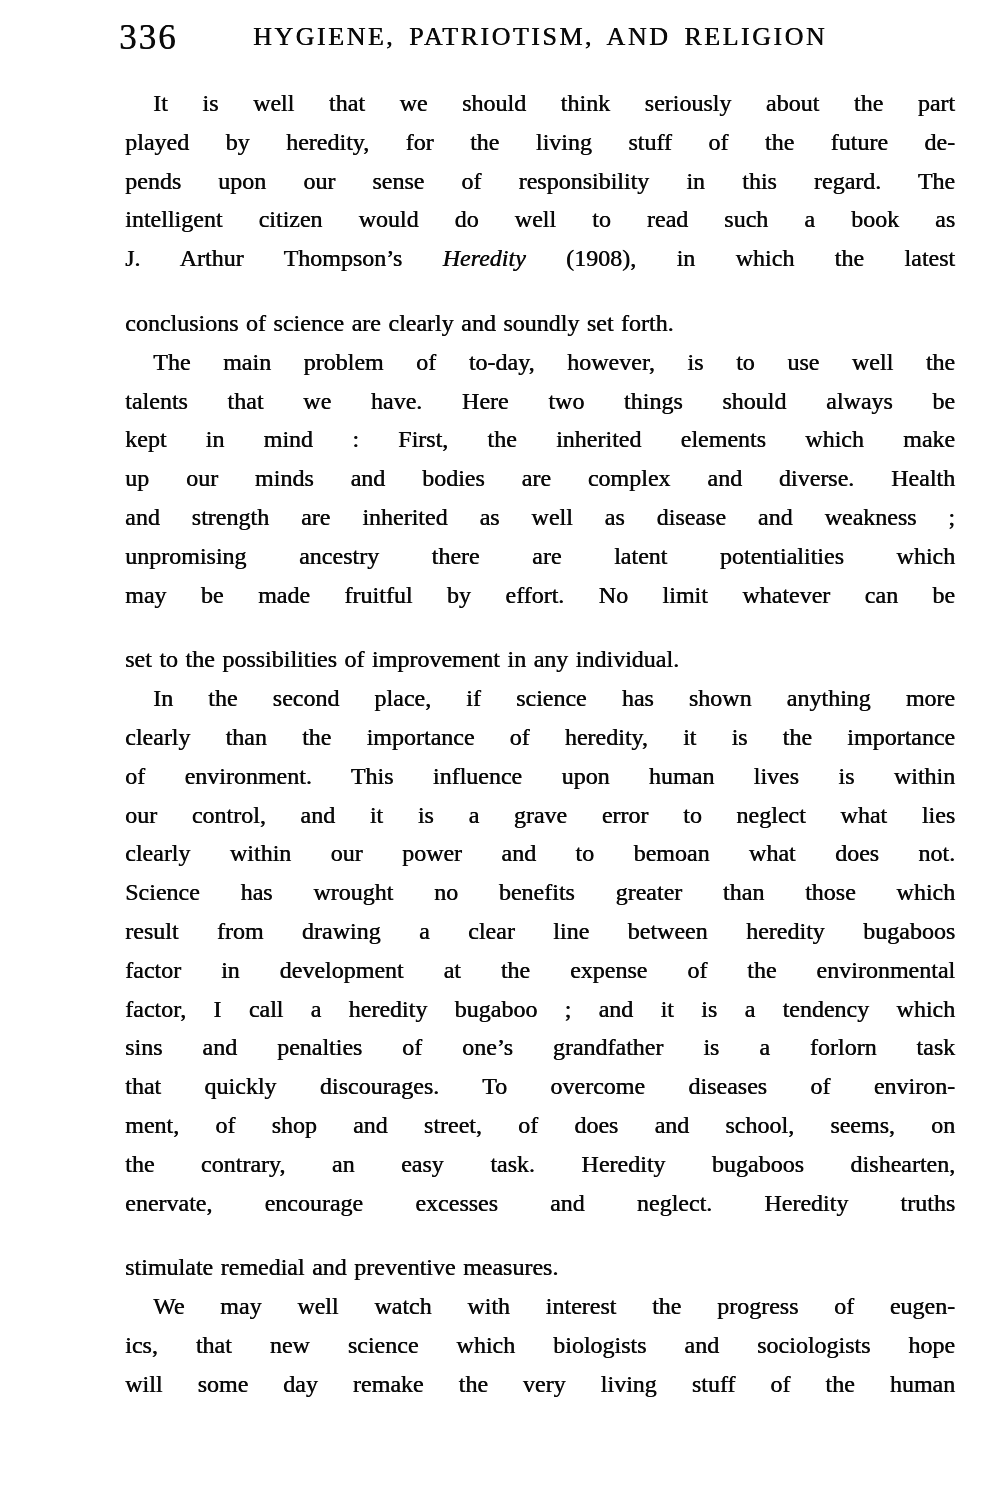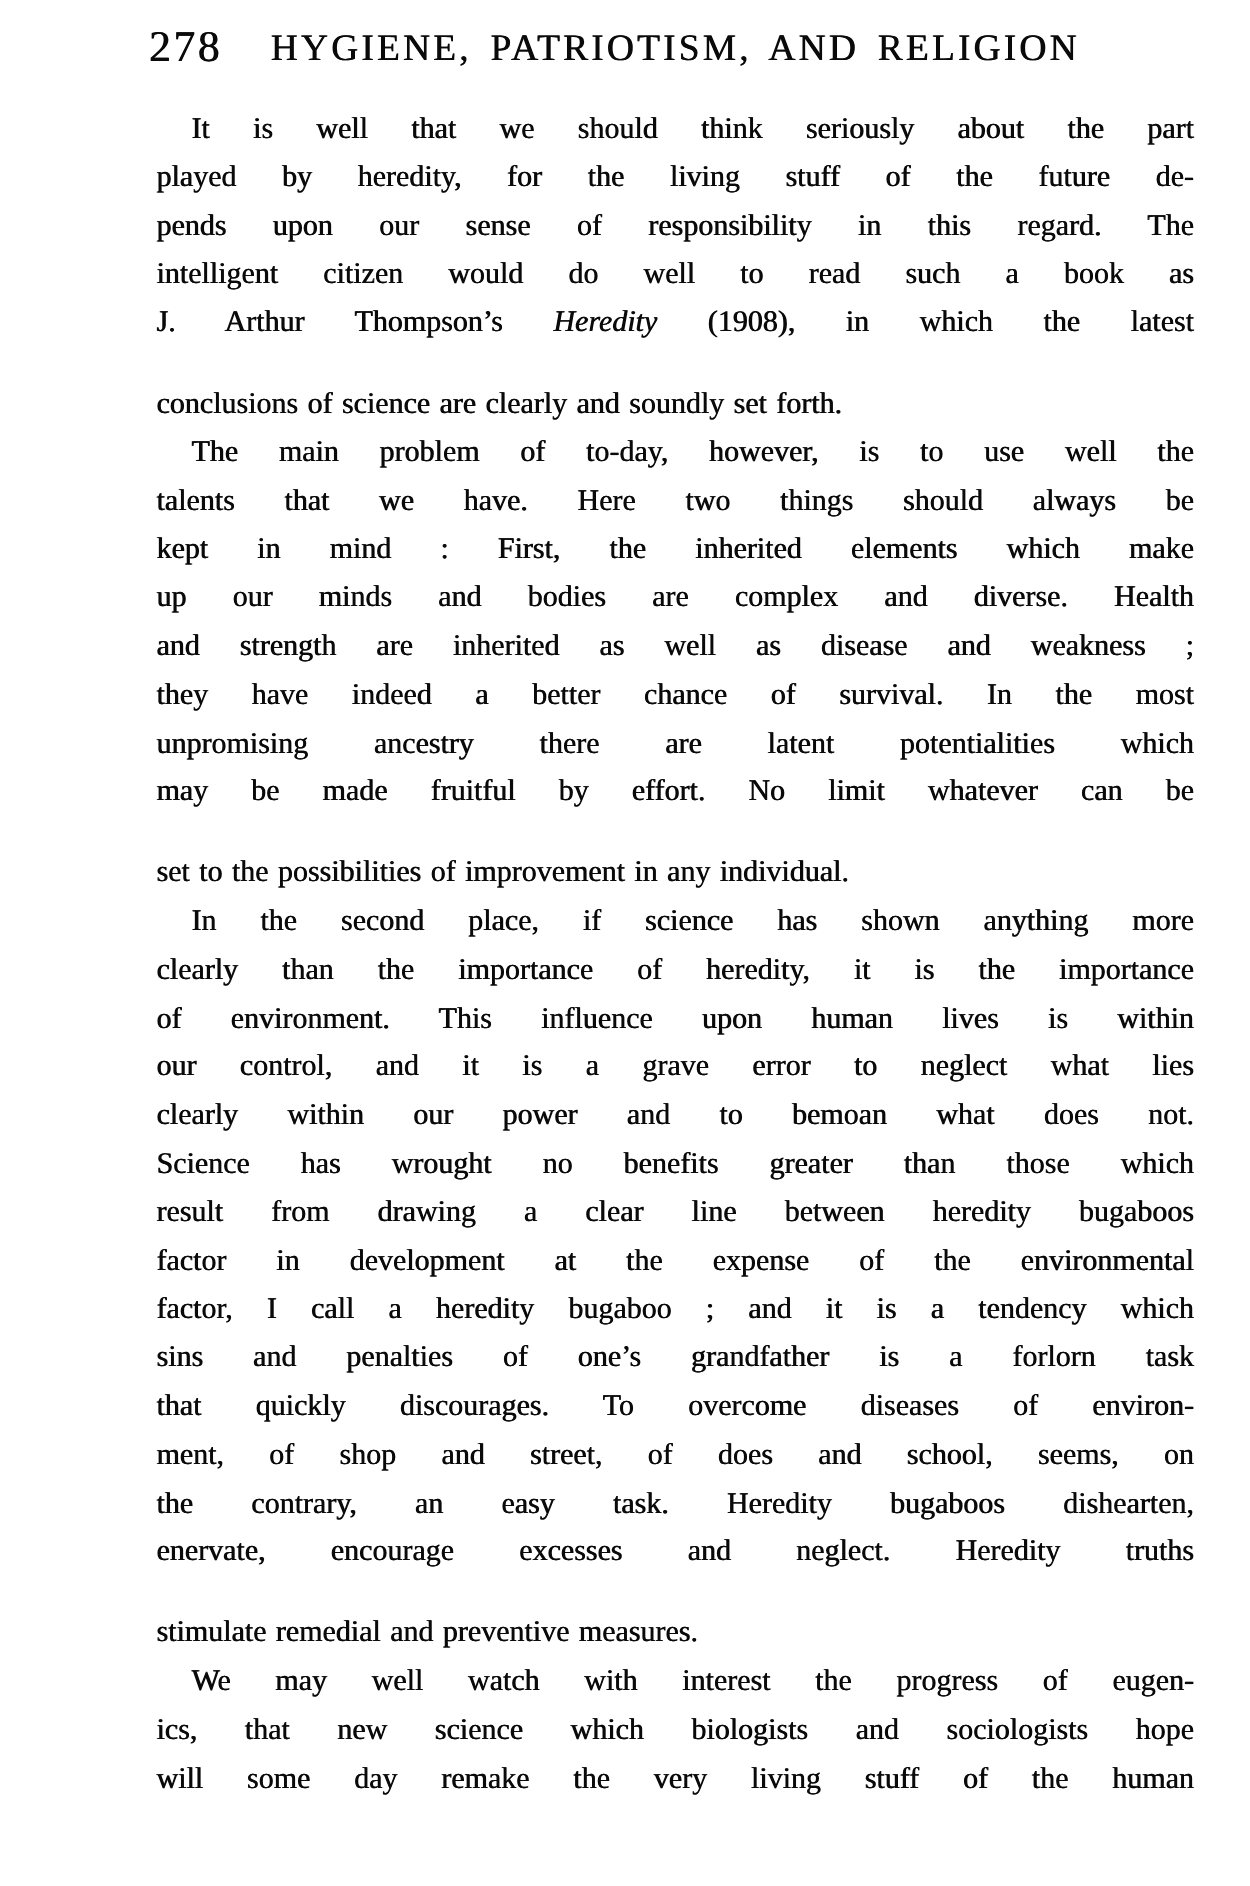--- a/index.html
+++ b/index.html
@@ -30,21 +30,21 @@
     font-size: 35px;
     letter-spacing: 2px;
     text-shadow: 0.5px 0 0 currentColor;
   }
   .running-title {
     position: absolute;
     left: 125px;
     top: 6px;
     width: 830px;
     text-align: center;
-    font-size: 30px;
+    font-size: 26px;
     letter-spacing: 2.5px;
     word-spacing: 5px;
     white-space: nowrap;
     text-shadow: 0.5px 0 0 currentColor;
   }
   .body {
     position: absolute;
     left: 125px;
     top: 84px;
     width: 830px;
@@ -67,39 +67,38 @@
     text-indent: 28px;
   }
   .line i {
   }
 </style>
 </head>
 <body>
 
 <div class="page">
   <div class="header">
-    <span class="pagenum">278</span>
+    <span class="pagenum">336</span>
     <div class="running-title">HYGIENE, PATRIOTISM, AND RELIGION</div>
   </div>
   <div class="body" id="page-body">
       <div>
         <div class="line indent">It is well that we should think seriously about the part</div>
         <div class="line">played by heredity, for the living stuff of the future de-</div>
         <div class="line">pends upon our sense of responsibility in this regard.  The</div>
         <div class="line">intelligent citizen would do well to read such a book as</div>
         <div class="line">J. Arthur Thompson’s <i>Heredity</i> (1908), in which the latest</div>
         <div class="line para-end">conclusions of science are clearly and soundly set forth.</div>
       </div>
       <div>
         <div class="line indent">The main problem of to-day, however, is to use well the</div>
         <div class="line">talents that we have.  Here two things should always be</div>
         <div class="line">kept in mind : First, the inherited elements which make</div>
         <div class="line">up our minds and bodies are complex and diverse.  Health</div>
         <div class="line">and strength are inherited as well as disease and weakness ;</div>
-        <div class="line">they have indeed a better chance of survival.  In the most</div>
         <div class="line">unpromising ancestry there are latent potentialities which</div>
         <div class="line">may be made fruitful by effort.  No limit whatever can be</div>
         <div class="line para-end">set to the possibilities of improvement in any individual.</div>
       </div>
       <div>
         <div class="line indent">In the second place, if science has shown anything more</div>
         <div class="line">clearly than the importance of heredity, it is the importance</div>
         <div class="line">of environment.  This influence upon human lives is within</div>
         <div class="line">our control, and it is a grave error to neglect what lies</div>
         <div class="line">clearly within our power and to bemoan what does not.</div>

